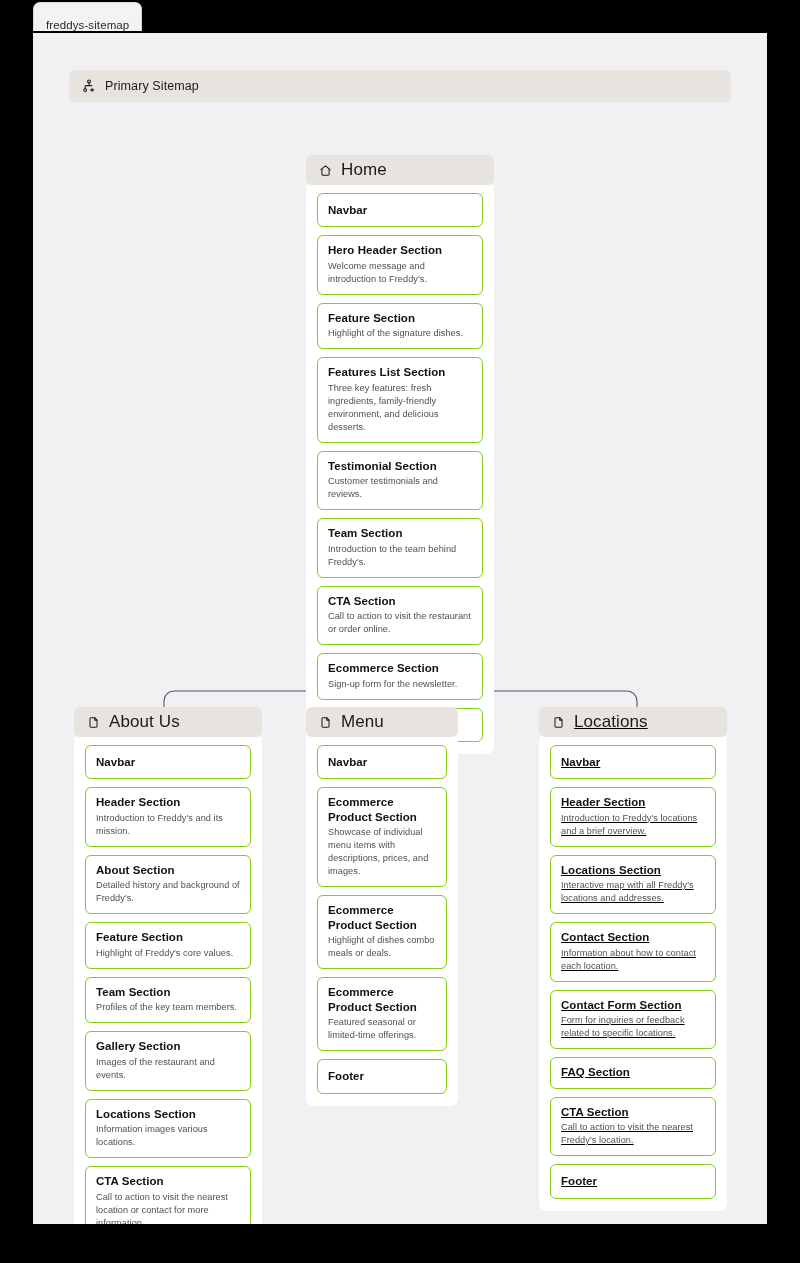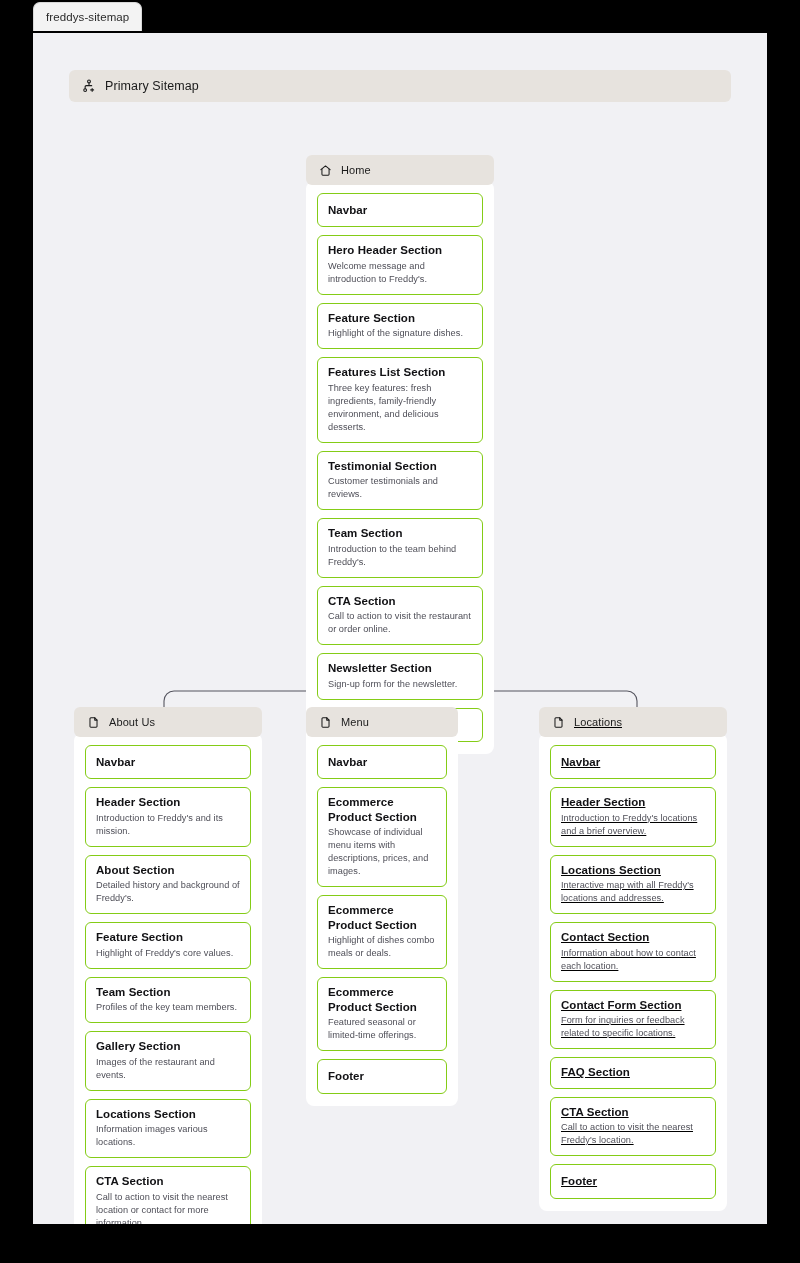--- a/index.html
+++ b/index.html
@@ -25,21 +25,21 @@
     left: 0; top: 0;
     width: 800px; height: 33px;
     background: #000000;
   }
   .tab-chip {
     position: absolute;
     left: 33px; top: 2px;
     height: 29px;
     padding: 0 12px;
     display: flex;
-    align-items: center;
+    align-items: flex-end;
     background: #f3f3f3;
     border: 1px solid #d8d8d8;
     border-bottom: none;
     border-radius: 7px 7px 0 0;
     font-size: 11.5px;
     color: #2b2b2b;
     letter-spacing: .1px;
     white-space: nowrap;
   }
 
@@ -86,21 +86,21 @@
     background: #e7e3de;
     border-radius: 6px;
     display: flex;
     align-items: center;
     gap: 9px;
     padding: 0 13px;
     position: relative;
     z-index: 2;
   }
   .node-head .label {
-    font-size: 11px;
+    font-size: 17px;
     color: #1b1b1b;
     letter-spacing: .1px;
   }
   .node-body {
     background: #ffffff;
     border-radius: 8px;
     margin-top: -4px;
     padding: 12px 11px 12px 11px;
     display: flex;
     flex-direction: column;
@@ -205,21 +205,21 @@
         </div>
         <div class="card">
           <div class="card-title">Team Section</div>
           <div class="card-desc">Introduction to the team behind Freddy's.</div>
         </div>
         <div class="card">
           <div class="card-title">CTA Section</div>
           <div class="card-desc">Call to action to visit the restaurant or order online.</div>
         </div>
         <div class="card">
-          <div class="card-title">Newsletter Section</div>
+          <div class="card-title">Ecommerce Section</div>
           <div class="card-desc">Sign-up form for the newsletter.</div>
         </div>
         <div class="card plain">
           <div class="card-title">Footer</div>
         </div>
       </div>
     </div>
 
     <div class="node" id="node-about">
       <div class="node-head">

